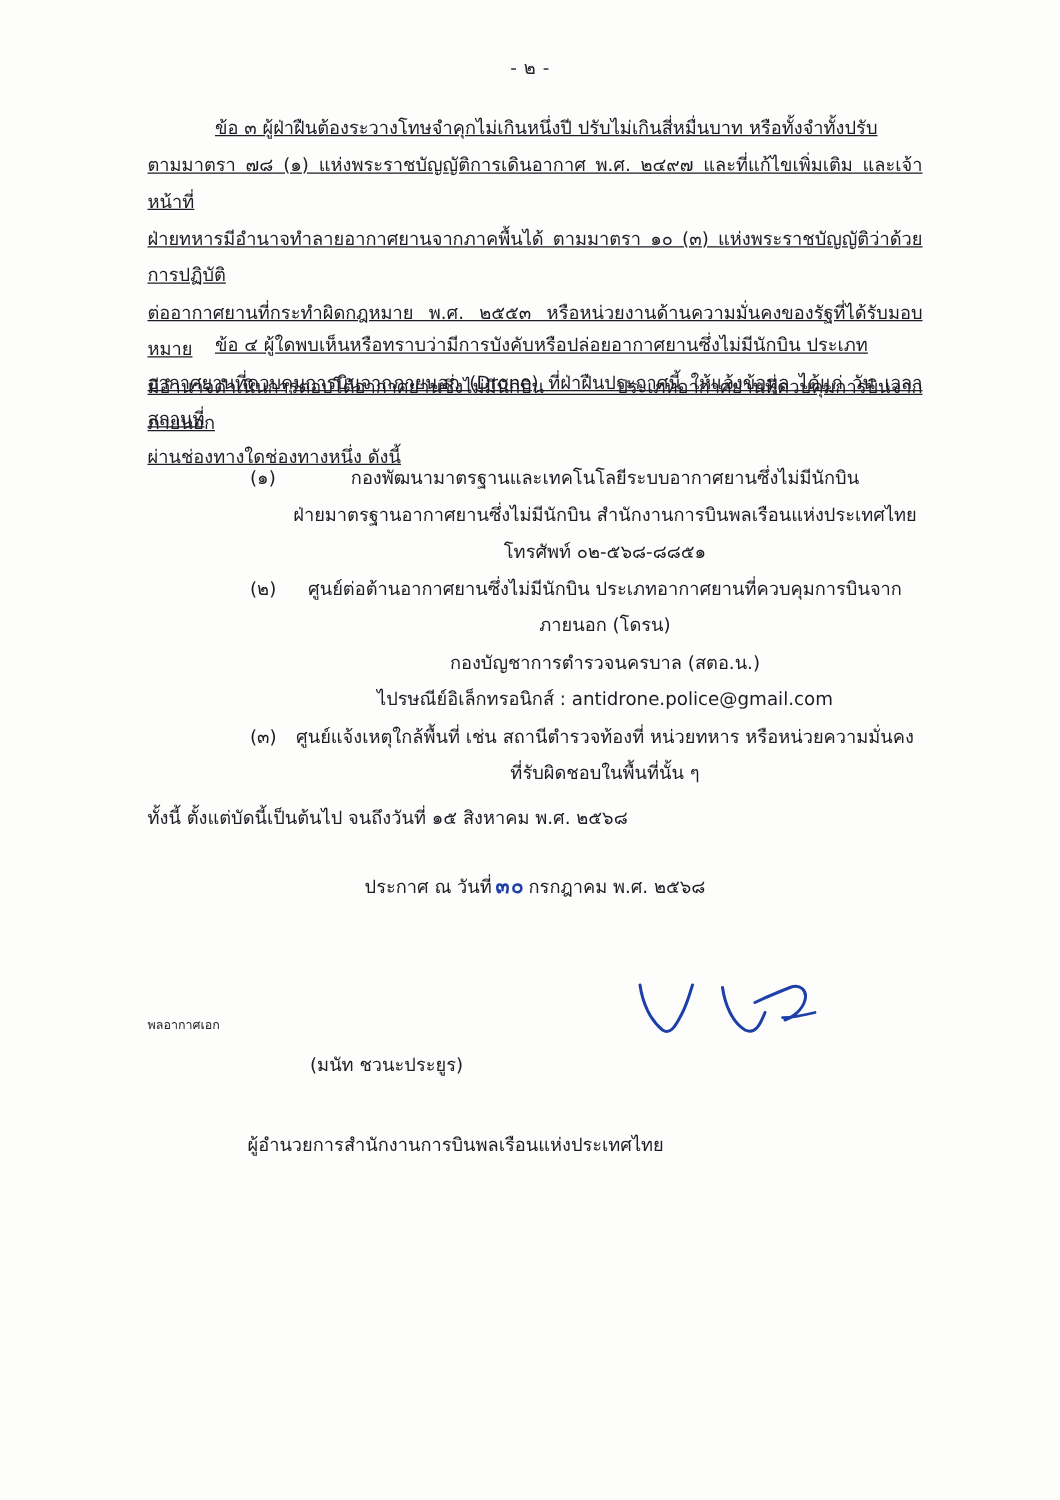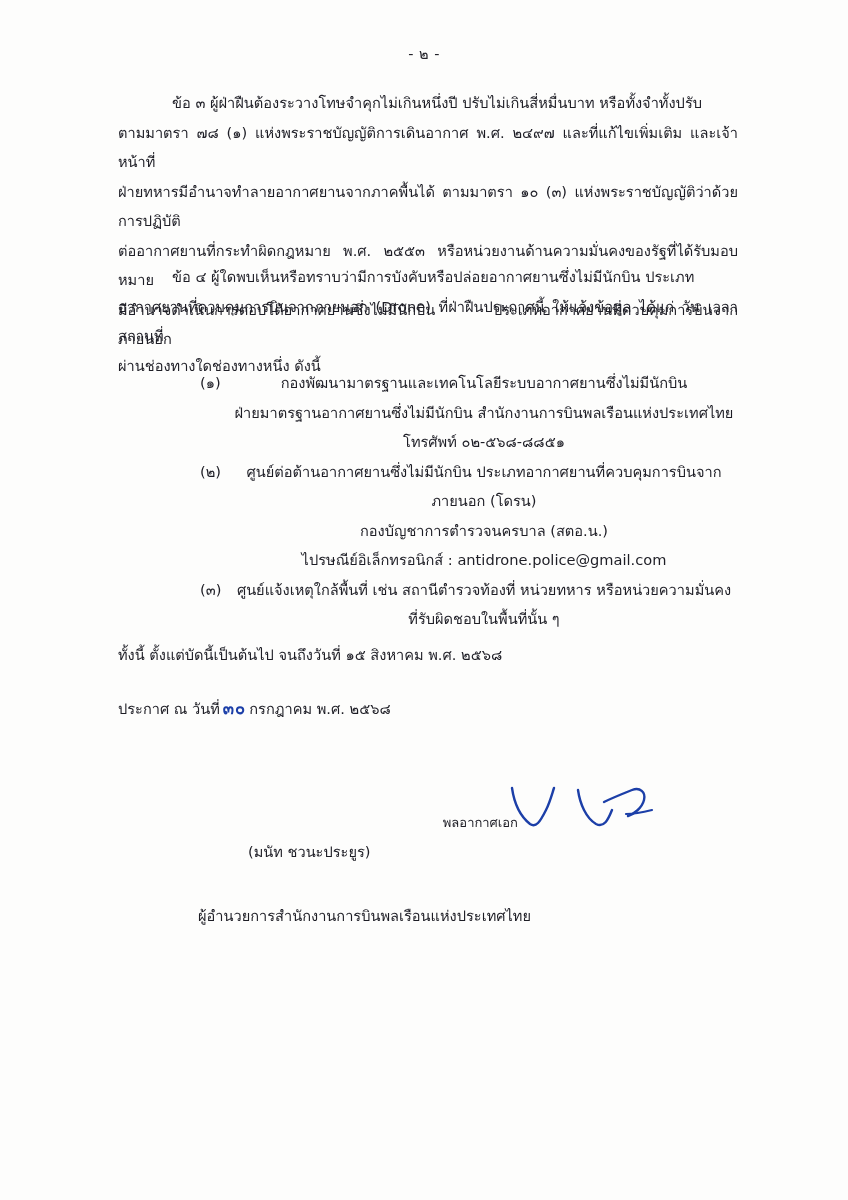--- a/index.html
+++ b/index.html
@@ -33,20 +33,21 @@
   }
   .body-block {
     position: absolute;
     left: 118px;
     width: 620px;
     font-size: 14.6px;
     line-height: 29.5px;
     color: #1d1d25;
     text-align: justify;
     text-justify: inter-word;
+    text-decoration: underline;
   }
   .indent {
     display: inline-block;
     width: 54px;
   }
   .para-3 { top: 88px; }
   .para-4 { top: 262px; }
   .list-block {
     position: absolute;
     left: 118px;
@@ -83,37 +84,37 @@
     width: 620px;
     font-size: 14.6px;
     line-height: 29.5px;
     color: #1d1d25;
   }
   .announce-line {
     position: absolute;
     left: 118px;
     top: 695px;
     width: 620px;
+    text-align: center;
     font-size: 14.6px;
     color: #1d1d25;
   }
   .blue-date {
     color: #1c3fa8;
     font-size: 16.5px;
     font-weight: 600;
     letter-spacing: 1px;
     padding: 0 3px;
   }
   .sign-rank {
     position: absolute;
     left: 118px;
     top: 812px;
     width: 400px;
-    text-align: right;
-    font-size: 13px;
+    font-size: 10px;
     color: #1d1d25;
   }
   .signature {
     position: absolute;
     left: 500px;
     top: 780px;
     width: 220px;
     height: 60px;
     color: #1c3fa8;
   }

